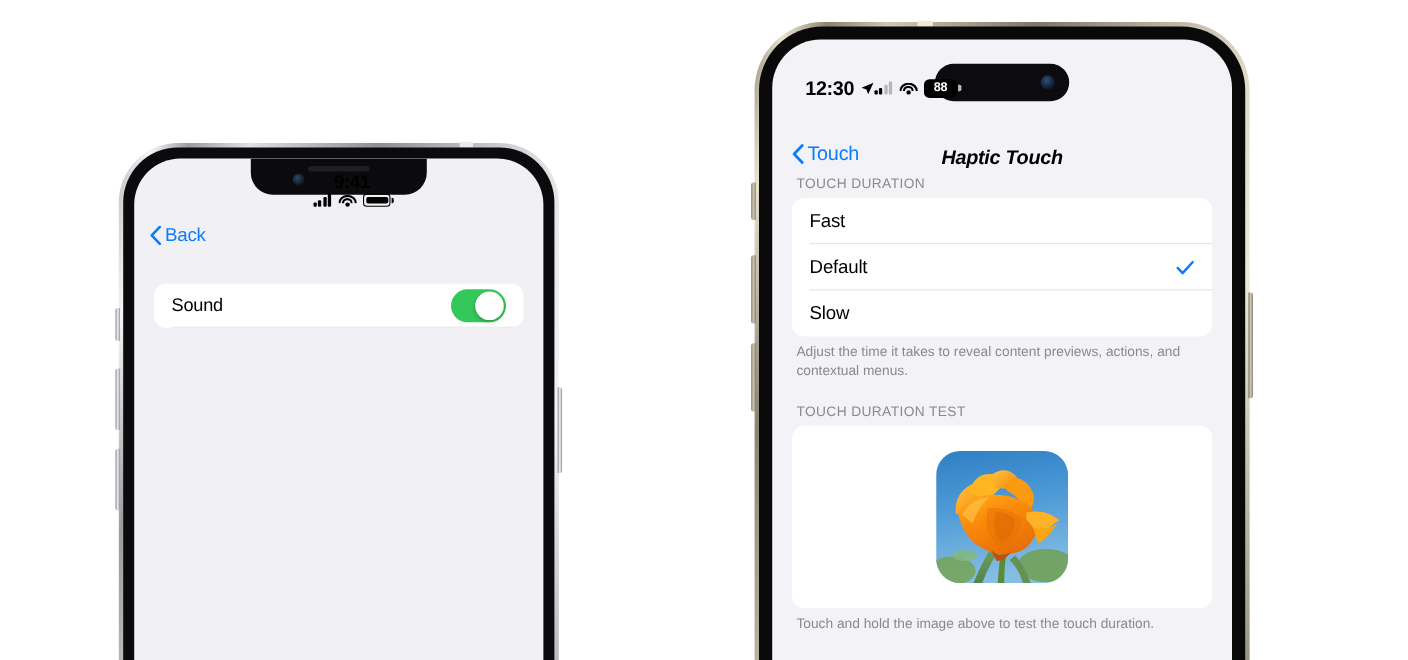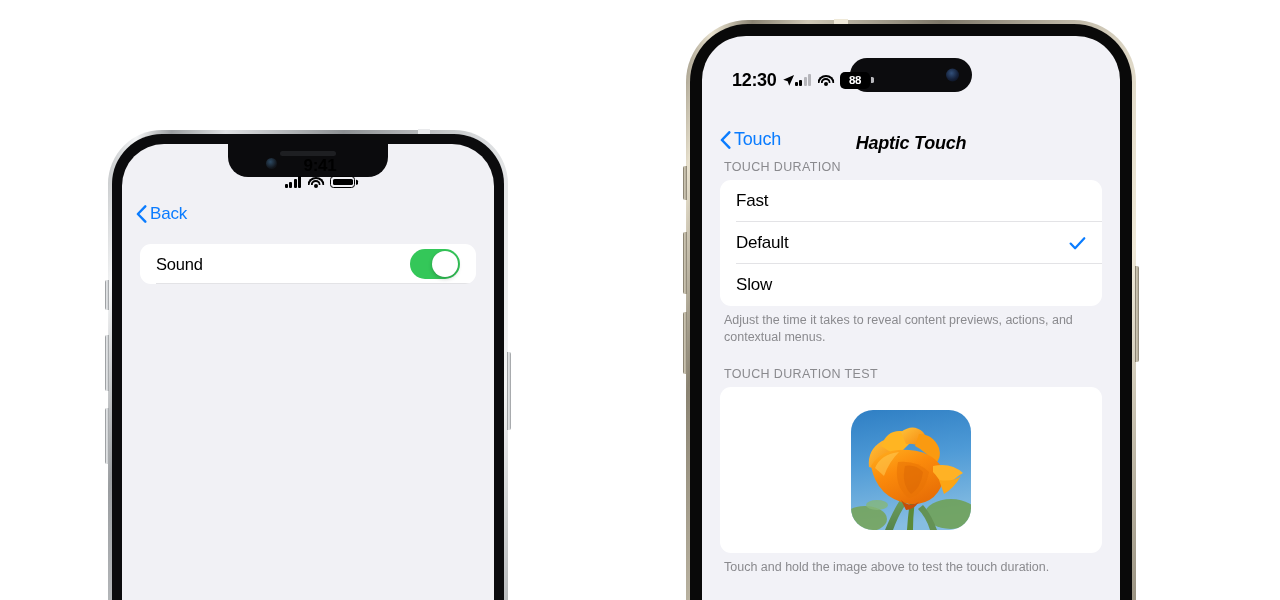--- a/index.html
+++ b/index.html
@@ -197,21 +197,21 @@
   .toggle .knob {
     position: absolute; top: 2px; right: 2px; width: 26px; height: 26px;
     border-radius: 50%; background: #fff;
     box-shadow: 0 2px 4px rgba(0,0,0,.2), 0 0 1px rgba(0,0,0,.12);
   }
 
   
   .check { width: 17px; height: 17px; flex: none; }
 
   
-  #list-left { position: absolute; left: 18px; right: 18px; top: 100px; }
+  #list-left { position: absolute; left: 18px; right: 18px; top: 114px; }
   #list-left .row { height: 40px; }
 
   
   #content-right { position: absolute; left: 18px; right: 18px; top: 124px; }
   #content-right .row { height: 42px; }
   #content-right .row-label { font-size: 17px; }
 
   
   .test-card {
     background: #fff; border-radius: 11px;

